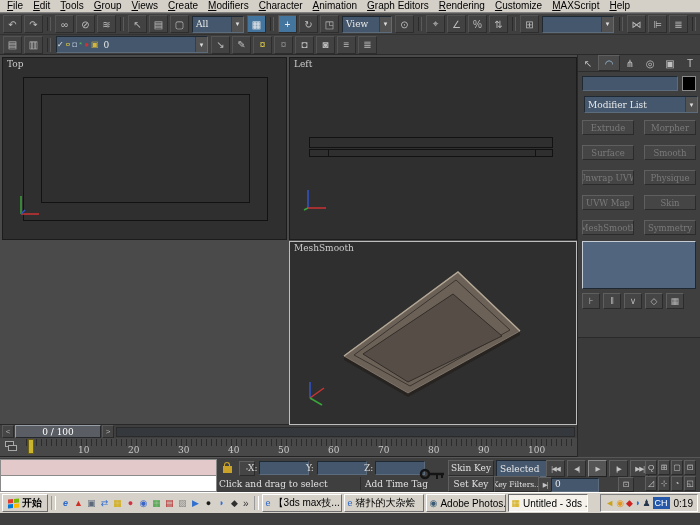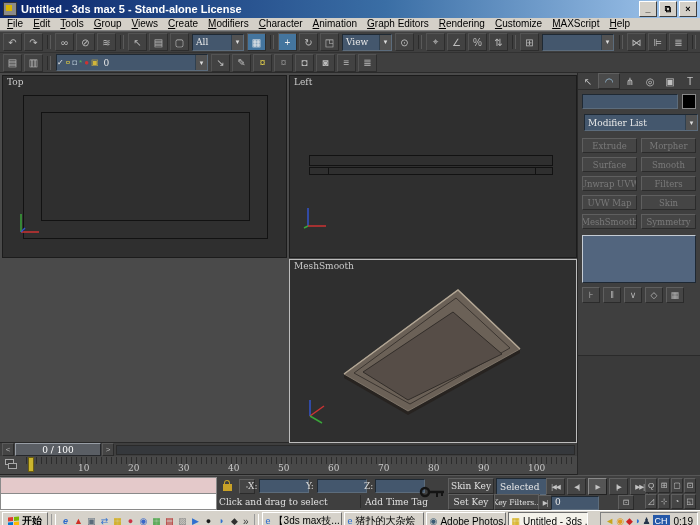--- a/index.html
+++ b/index.html
@@ -66,21 +66,21 @@
   
   #cmdpanel{width:122px;background:#3f3f3f;border-left:1px solid #272727;position:relative;font-size:10px;}
   #ctabs{display:flex;height:16px;border-bottom:1px solid #2d2d2d;}
   .ctab{flex:1;display:flex;align-items:center;justify-content:center;color:#c0c0c0;font-size:10px;}
   .ctab.active{background:#4a4a4a;border:1px solid;border-color:#5f5f5f #2b2b2b #2b2b2b #5f5f5f;}
   #namerow{display:flex;align-items:center;padding:4px 4px 2px 4px;}
   #namefield{width:94px;height:13px;background:var(--field);border:1px solid;
     border-color:#1f2933 #5c6c7c #5c6c7c #1f2933;color:#e8e8e8;font:9px "DejaVu Serif",serif;padding:0 2px;}
   #swatch{width:13px;height:13px;background:#000;border:1px solid #8a8a8a;margin-left:4px;}
   #modlistrow{padding:3px 4px;}
-  #modgrid{display:grid;grid-template-columns:1fr 1fr;gap:4px;margin:4px 4px 0 4px;}
+  #modgrid{display:grid;grid-template-columns:1fr 1fr;gap:10px;margin:4px 4px 0 4px;}
   .modbtn{height:13px;background:#454545;border:1px solid;border-color:#5f5f5f #2b2b2b #2b2b2b #5f5f5f;
     color:#7a7a7a;font:8.5px "DejaVu Serif",serif;display:flex;align-items:center;justify-content:center;
     white-space:nowrap;overflow:hidden;}
   #stackbox{margin:6px 4px 4px 4px;height:46px;background:var(--stack);
     border:1px solid;border-color:#c5ccd4 #1e2833 #1e2833 #c5ccd4;}
   #stackbtns{display:flex;gap:3px;padding:0 4px;align-items:center;}
   .sbtn{width:16px;height:14px;display:flex;align-items:center;justify-content:center;color:#b5b5b5;
     font-size:9px;background:#454545;border:1px solid;border-color:#5f5f5f #2b2b2b #2b2b2b #5f5f5f;}
   #rollout{position:absolute;left:0;right:0;top:282px;bottom:0;background:#3a3a3a;border-top:1px solid #2a2a2a;}
   
@@ -136,27 +136,20 @@
     border:1px solid;border-color:#808080 #fff #fff #808080;flex:none;}
   .tricon{font-size:9px;flex:none;}
   #lang{background:#2558a8;color:#fff;font-size:9px;padding:0 2px;line-height:12px;flex:none;}
   #clock{font-size:10px;margin-left:2px;flex:none;}
 </style>
 </head>
 <body>
 
 <div id="screen" style="--field: #44576d; --stack: #52657e; --hl: #44759e; --pink: #e4c9ca; --axx: #cc3333; --axy: #3aa53a; --axz: #3355cc; --objface: #6b6157; --objpanel: #564d47; --objhl: #b3a795;">
 
-  <div id="titlebar">
-    <span id="appicon"></span>
-    <span id="titletext">Untitled - 3ds max 5 - Stand-alone License</span>
-    <span class="wbtn">_</span>
-    <span class="wbtn">⧉</span>
-    <span class="wbtn">×</span>
-  </div>
 
   <div id="menubar">
       <span class="mitem"><u>F</u>ile</span>
       <span class="mitem"><u>E</u>dit</span>
       <span class="mitem"><u>T</u>ools</span>
       <span class="mitem"><u>G</u>roup</span>
       <span class="mitem"><u>V</u>iews</span>
       <span class="mitem"><u>C</u>reate</span>
       <span class="mitem"><u>M</u>odifiers</span>
       <span class="mitem"><u>C</u>haracter</span>
@@ -388,21 +381,21 @@
           <span class="ddv">Modifier List</span>
           <span class="dda">▼</span>
         </span>
       </div>
       <div id="modgrid">
           <div class="modbtn">Extrude</div>
           <div class="modbtn">Morpher</div>
           <div class="modbtn">Surface</div>
           <div class="modbtn">Smooth</div>
           <div class="modbtn">Unwrap UVW</div>
-          <div class="modbtn">Filters</div>
+          <div class="modbtn">Physique</div>
           <div class="modbtn">UVW Map</div>
           <div class="modbtn">Skin</div>
           <div class="modbtn">MeshSmooth</div>
           <div class="modbtn">Symmetry</div>
         </div>
       <div id="stackbox"></div>
       <div id="stackbtns">
           <span class="sbtn">⊦</span>
           <span class="sbtn">‖</span>
           <span class="sbtn">∨</span>

